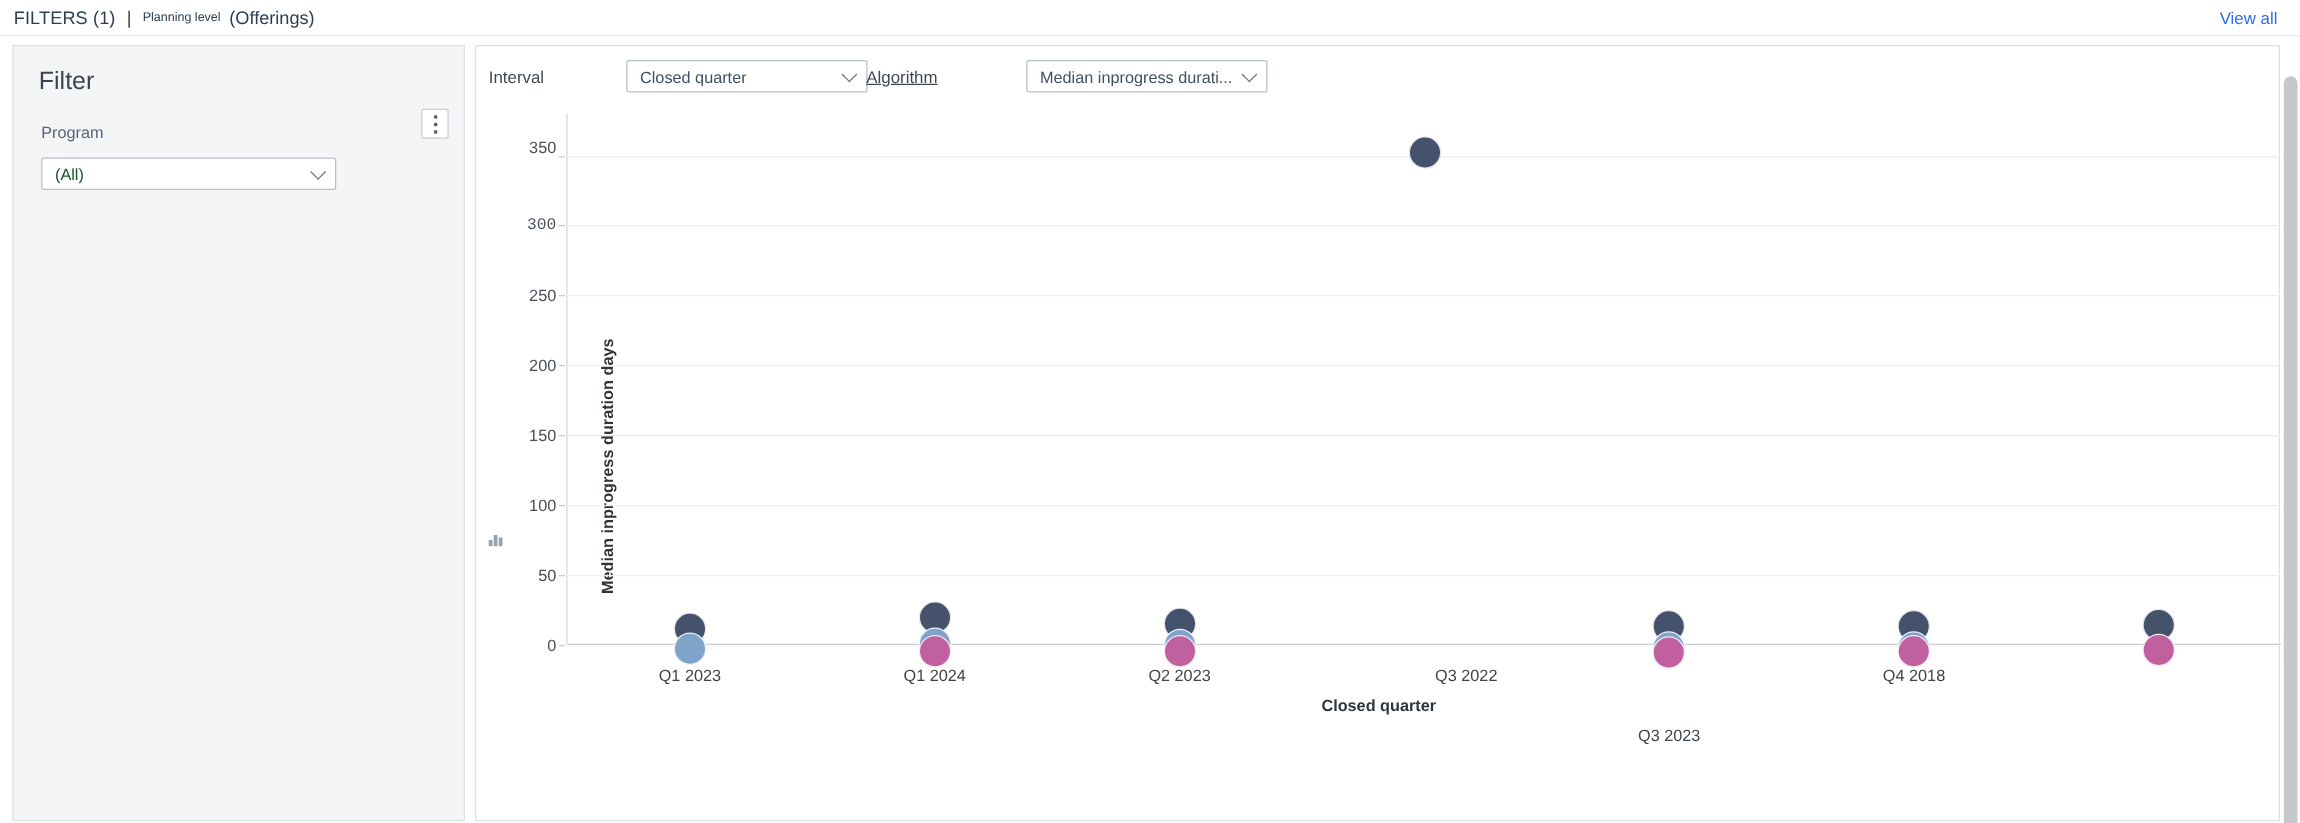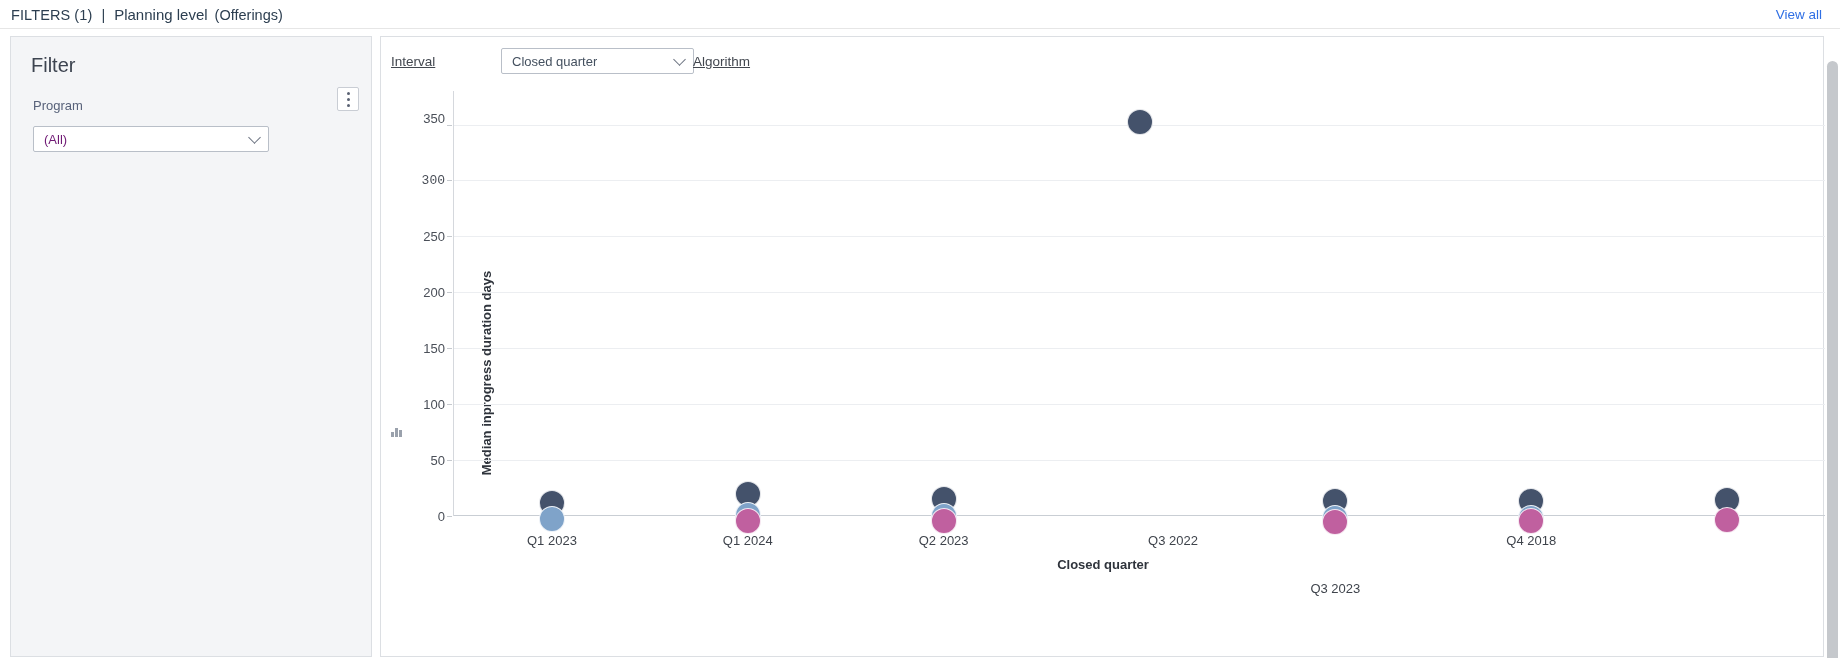--- a/index.html
+++ b/index.html
@@ -19,21 +19,21 @@
   }
   .topbar-left {
     position: absolute; left: 11px; top: 0; height: 29px;
     display: flex; align-items: center; gap: 0px;
     white-space: nowrap;
   }
   .filters-label {
     font-size: 14.5px; color: #2c3e50; letter-spacing: .1px;
   }
   .pipe { font-size: 14.5px; color: #2c3e50; margin: 0 9px; }
-  .planning-level { font-size: 15px; color: #2c3e50; }
+  .planning-level { font-size: 10px; color: #2c3e50; }
   .offerings { font-size: 14.5px; color: #2c3e50; margin-left: 7px; }
   .view-all {
     position: absolute; right: 18px; top: 0; height: 29px;
     display: flex; align-items: center;
     font-size: 13.5px; color: #2f6fe4; cursor: pointer;
   }
 
   
   .body-area {
     position: absolute; left: 0; top: 29px;
@@ -67,42 +67,42 @@
     display: block; width: 3px; height: 3px; border-radius: 50%;
     background: #5a6273;
   }
   .program-select {
     position: absolute; left: 22px; top: 89px;
     width: 236px; height: 26px;
     background: #ffffff; border: 1px solid #b9bfc8; border-radius: 2px;
     display: flex; align-items: center; cursor: pointer;
   }
   .program-select .val {
-    font-size: 13px; color: #701a75; margin-left: 10px;
+    font-size: 13px; color: #14532d; margin-left: 10px;
   }
   .chev {
     position: absolute; right: 9px; top: 50%;
     width: 9px; height: 9px; margin-top: -6px;
     border-right: 1.6px solid #6b7280; border-bottom: 1.6px solid #6b7280;
     transform: rotate(45deg);
   }
 
   
   .chart-panel {
     position: absolute; left: 380px; top: 7px;
     width: 1444px; height: 621px;
     background: #ffffff; border: 1px solid #dcdfe3;
   }
   .controls {
     position: absolute; left: 0; top: 0; width: 100%; height: 52px;
   }
   .ctl-label {
     position: absolute; font-size: 13.5px; color: #42474f; top: 17px;
   }
-  .ctl-label.interval { left: 10px; text-decoration: underline; }
+  .ctl-label.interval { left: 10px; }
   .ctl-label.algorithm { left: 312px; text-decoration: underline; }
   .ctl-select {
     position: absolute; top: 11px; height: 26px;
     background: #ffffff; border: 1px solid #b9bfc8; border-radius: 2px;
     display: flex; align-items: center; cursor: pointer;
   }
   .ctl-select.interval { left: 120px; width: 193px; }
   .ctl-select.algorithm { left: 440px; width: 193px; }
   .ctl-select .val {
     font-size: 13px; color: #44505f; margin-left: 10px;
@@ -210,20 +210,24 @@
 
   <div class="chart-panel">
 
     <div class="controls">
       <span class="ctl-label interval">Interval</span>
       <div class="ctl-select interval">
         <span class="val">Closed quarter</span>
         <span class="chev"></span>
       </div>
       <span class="ctl-label algorithm">Algorithm</span>
+      <div class="ctl-select algorithm">
+        <span class="val">Median inprogress durati...</span>
+        <span class="chev"></span>
+      </div>
     </div>
 
     <div class="plot-wrap">
       <div class="yaxis-title">Median inprogress duration days</div>
       <div class="yaxis-measure-icon">
         <i></i>
           <i></i>
           <i></i>
       </div>
       <div class="ticklabels" id="yticklabels">

